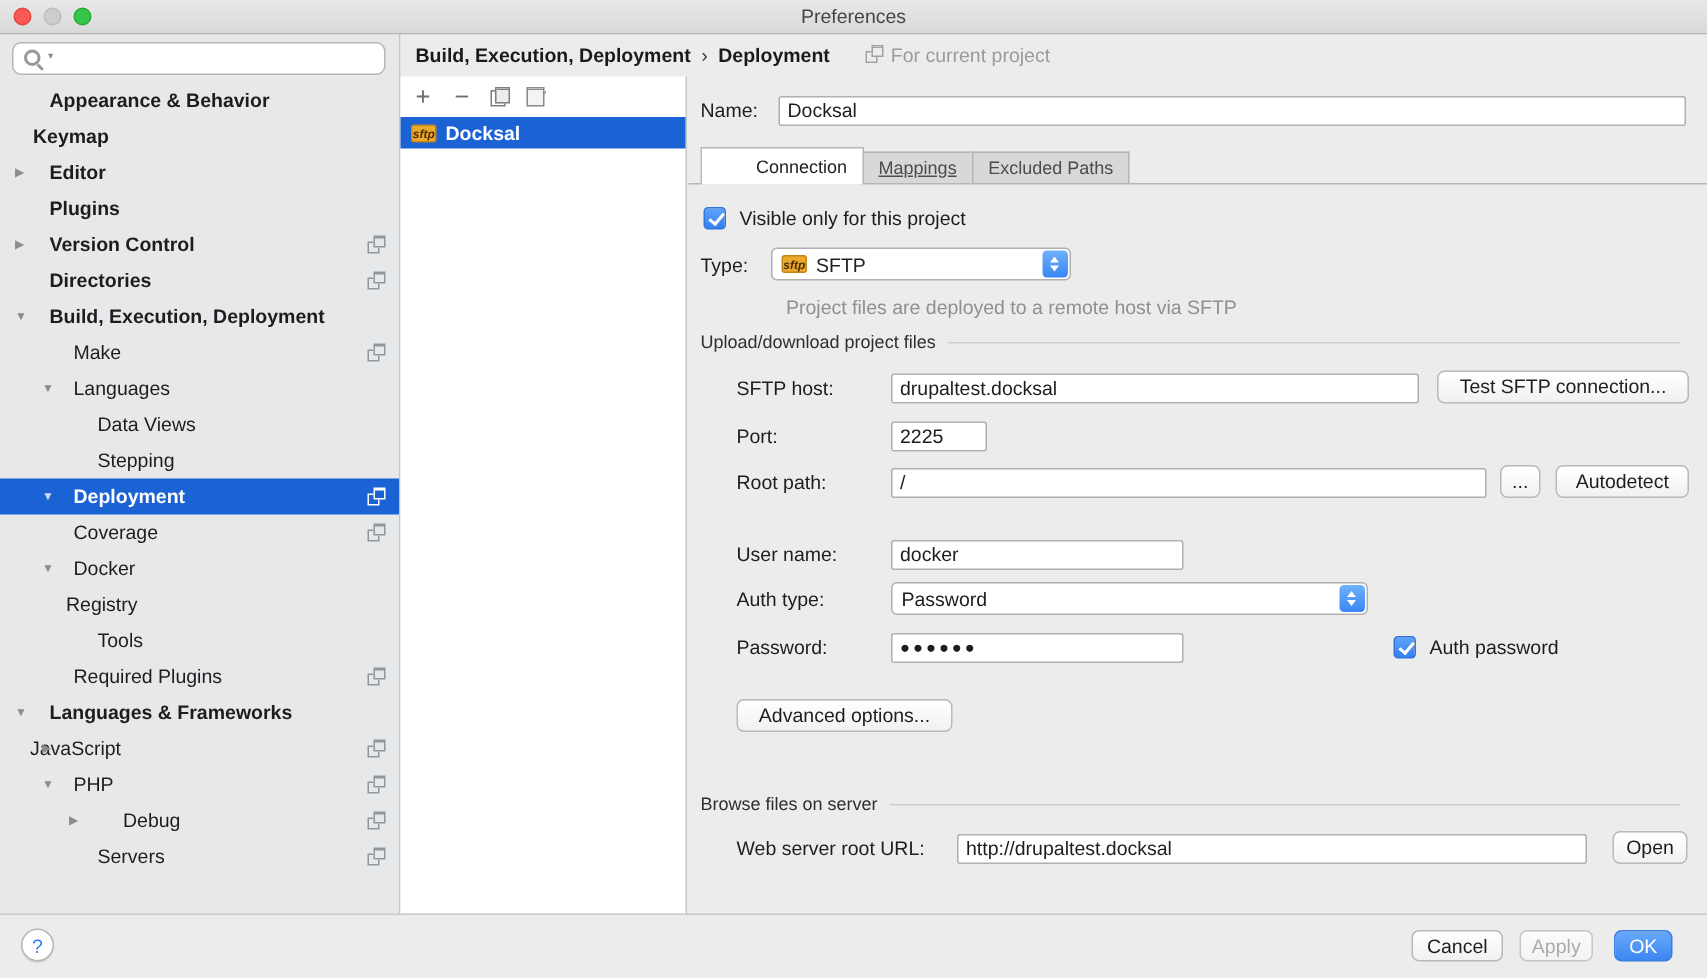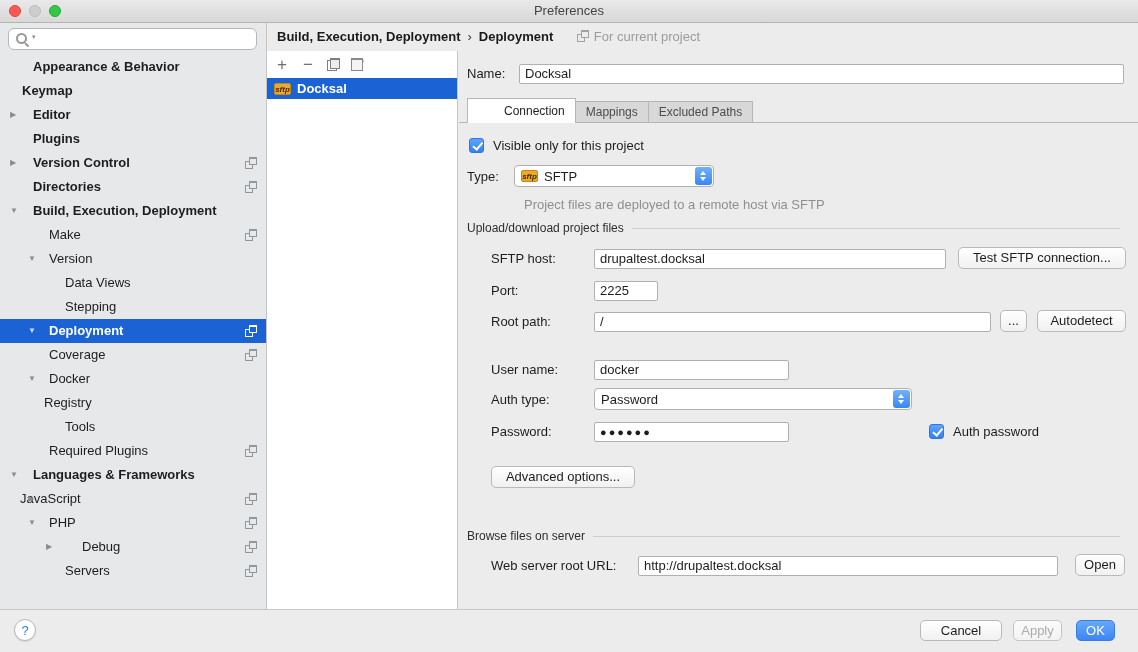--- a/index.html
+++ b/index.html
@@ -90,21 +90,21 @@
     border-right:3.5px solid transparent;border-bottom:4px solid #fff;}
   .stepper::after{content:"";position:absolute;left:5px;bottom:4px;border-left:3.5px solid transparent;
     border-right:3.5px solid transparent;border-top:4px solid #fff;}
   .tabs{position:absolute;left:0;right:0;height:24px;padding-left:8px;box-sizing:border-box;
     border-bottom:1px solid #b6b6b6;display:flex;align-items:flex-end;}
   .tab{height:20px;line-height:20px;padding:0 10px;font-size:12px;background:#d8d8d8;color:#4c4c4c;
     border:1px solid #b6b6b6;border-bottom:none;border-right:none;cursor:default;}
   .tab:last-child{border-right:1px solid #b6b6b6;}
   .tab.active{background:#fff;color:#1d1d1f;height:24px;line-height:24px;margin-bottom:-1px;z-index:1;
     border-right:1px solid #b6b6b6;padding-left:36px;}
-  .tab.active + .tab{border-left:none;}
+  .tab.active + .tab{border-left:none;text-decoration:underline;}
   .cb-row{position:absolute;display:flex;align-items:center;gap:9px;height:16px;}
   .checkbox{display:inline-block;position:relative;width:15px;height:15px;border-radius:3px;box-sizing:border-box;
     background:#fff;border:1px solid #b0b0b0;flex:none;}
   .checkbox.checked{background:linear-gradient(#5ea4f9,#3480f2);border-color:#3174dc;}
   .checkbox.checked::after{content:"";position:absolute;left:4.5px;top:1.5px;width:3.5px;height:7.5px;
     border:solid #fff;border-width:0 2px 2px 0;transform:rotate(40deg);}
   .help-text{position:absolute;color:#8f8f8f;white-space:nowrap;}
   .section{position:absolute;left:8px;right:18px;height:16px;display:flex;align-items:center;gap:8px;}
   .sec-title{font-size:12px;color:#2e2e2e;white-space:nowrap;}
   .sec-line{flex:1;height:1px;background:#c9cdd2;}
@@ -162,21 +162,21 @@
         <div class="tree-row">
           <span class="tree-arrow" style="left: 10px;">▼</span>
           <span class="tree-label bold" style="padding-left: 33px;">Build, Execution, Deployment</span>
         </div>
         <div class="tree-row">
           <span class="tree-label" style="padding-left: 49px;">Make</span>
           <span class="pp-icon"></span>
         </div>
         <div class="tree-row">
           <span class="tree-arrow" style="left: 28px;">▼</span>
-          <span class="tree-label" style="padding-left: 49px;">Version</span>
+          <span class="tree-label" style="padding-left: 49px;">Languages</span>
         </div>
         <div class="tree-row">
           <span class="tree-label" style="padding-left: 65px;">Data Views</span>
         </div>
         <div class="tree-row">
           <span class="tree-label" style="padding-left: 65px;">Stepping</span>
         </div>
         <div class="tree-row selected">
           <span class="tree-arrow" style="left: 28px;">▼</span>
           <span class="tree-label bold" style="padding-left: 49px;">Deployment</span>
@@ -311,17 +311,17 @@
       <span class="sec-line"></span>
     </div>
 
     <label class="flabel" style="top:505px;left:32px">Web server root URL:</label>
     <div class="field" style="top:505px;left:179px;width:420px">http://drupaltest.docksal</div>
     <button class="btn" style="top:503px;left:616px;width:50px">Open</button>
   </div>
 
   <div class="footer">
     <div class="help-btn">?</div>
-    <button class="btn" style="position:absolute;right:136px;width:82px">Cancel</button>
+    <button class="btn" style="position:absolute;right:136px;width:61px">Cancel</button>
     <button class="btn disabled" style="position:absolute;right:76px;width:49px">Apply</button>
     <button class="btn primary" style="position:absolute;right:23px;width:39px">OK</button>
   </div>
 </div>
 
 </body></html>

